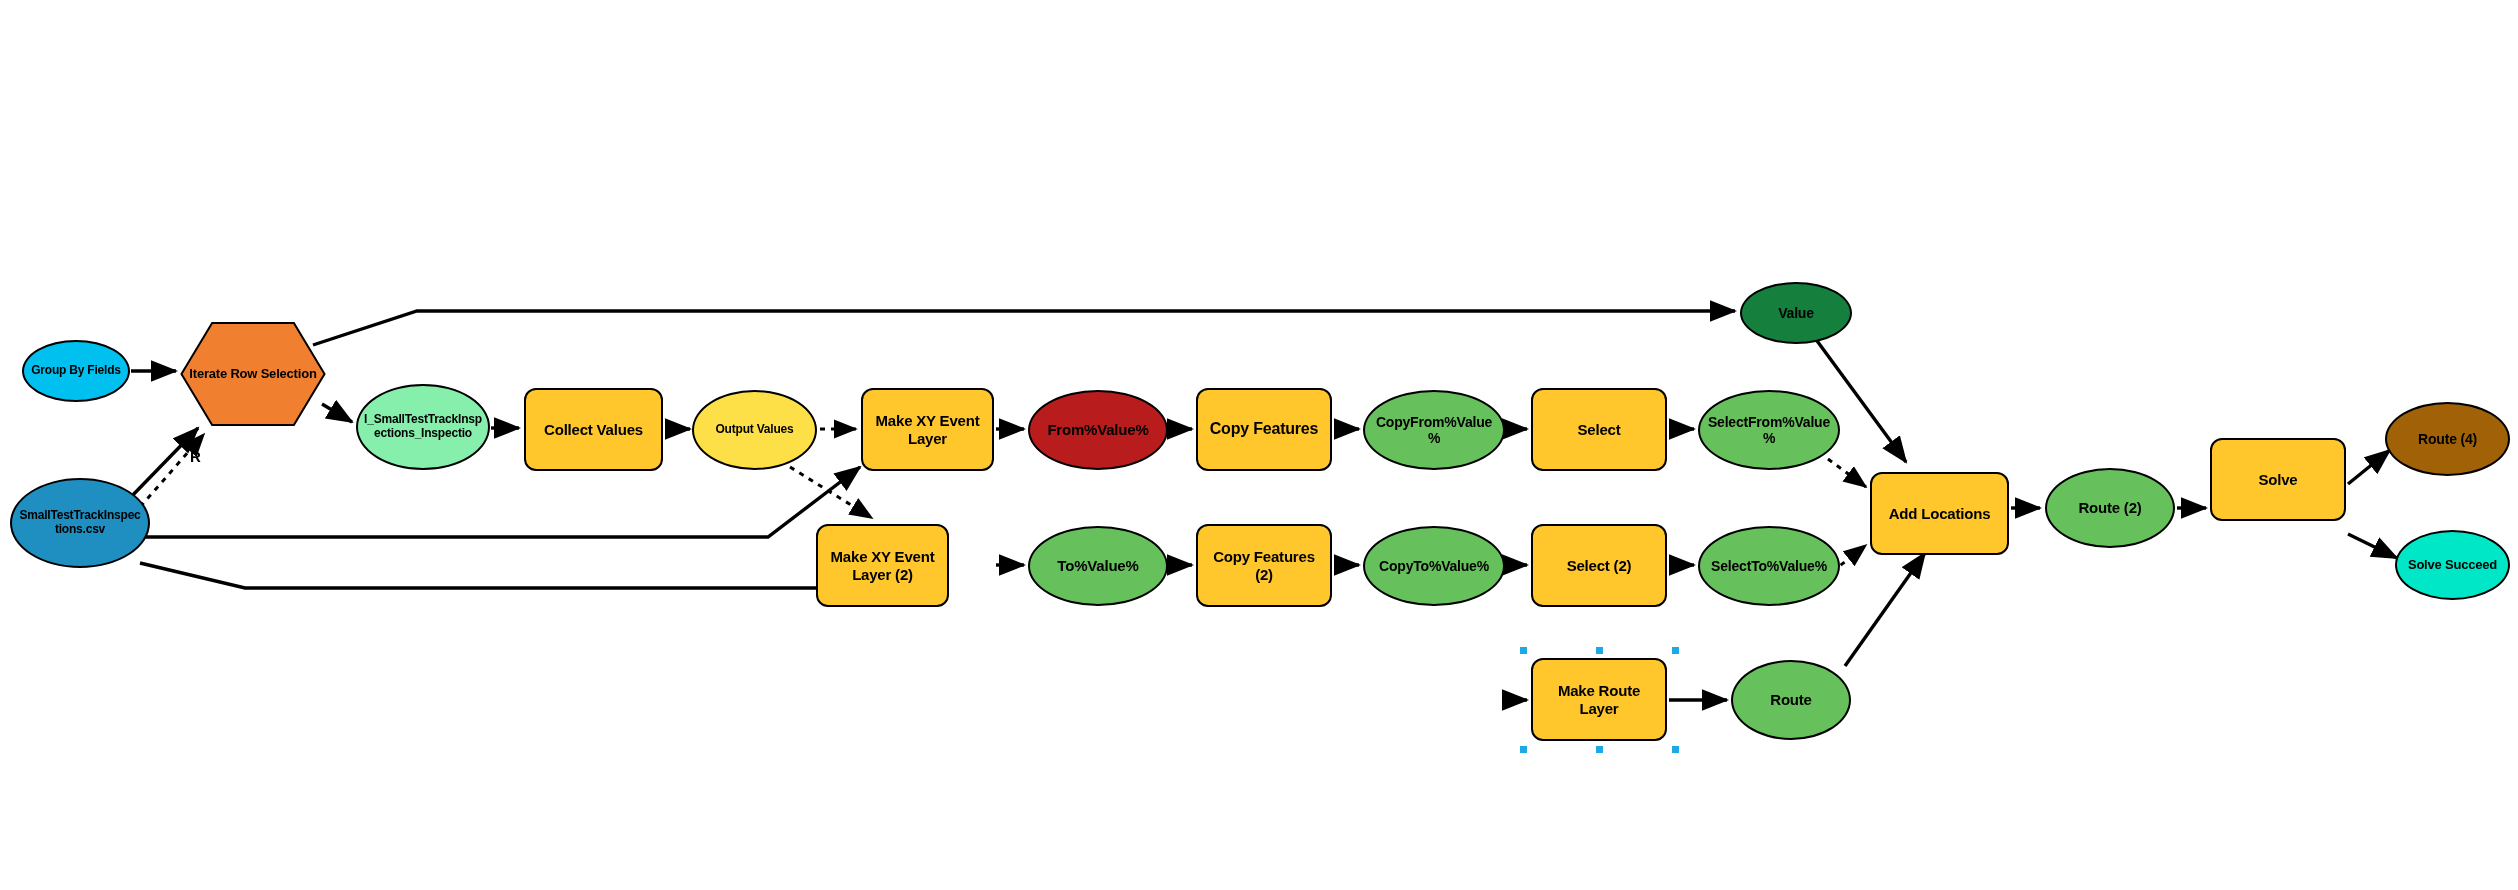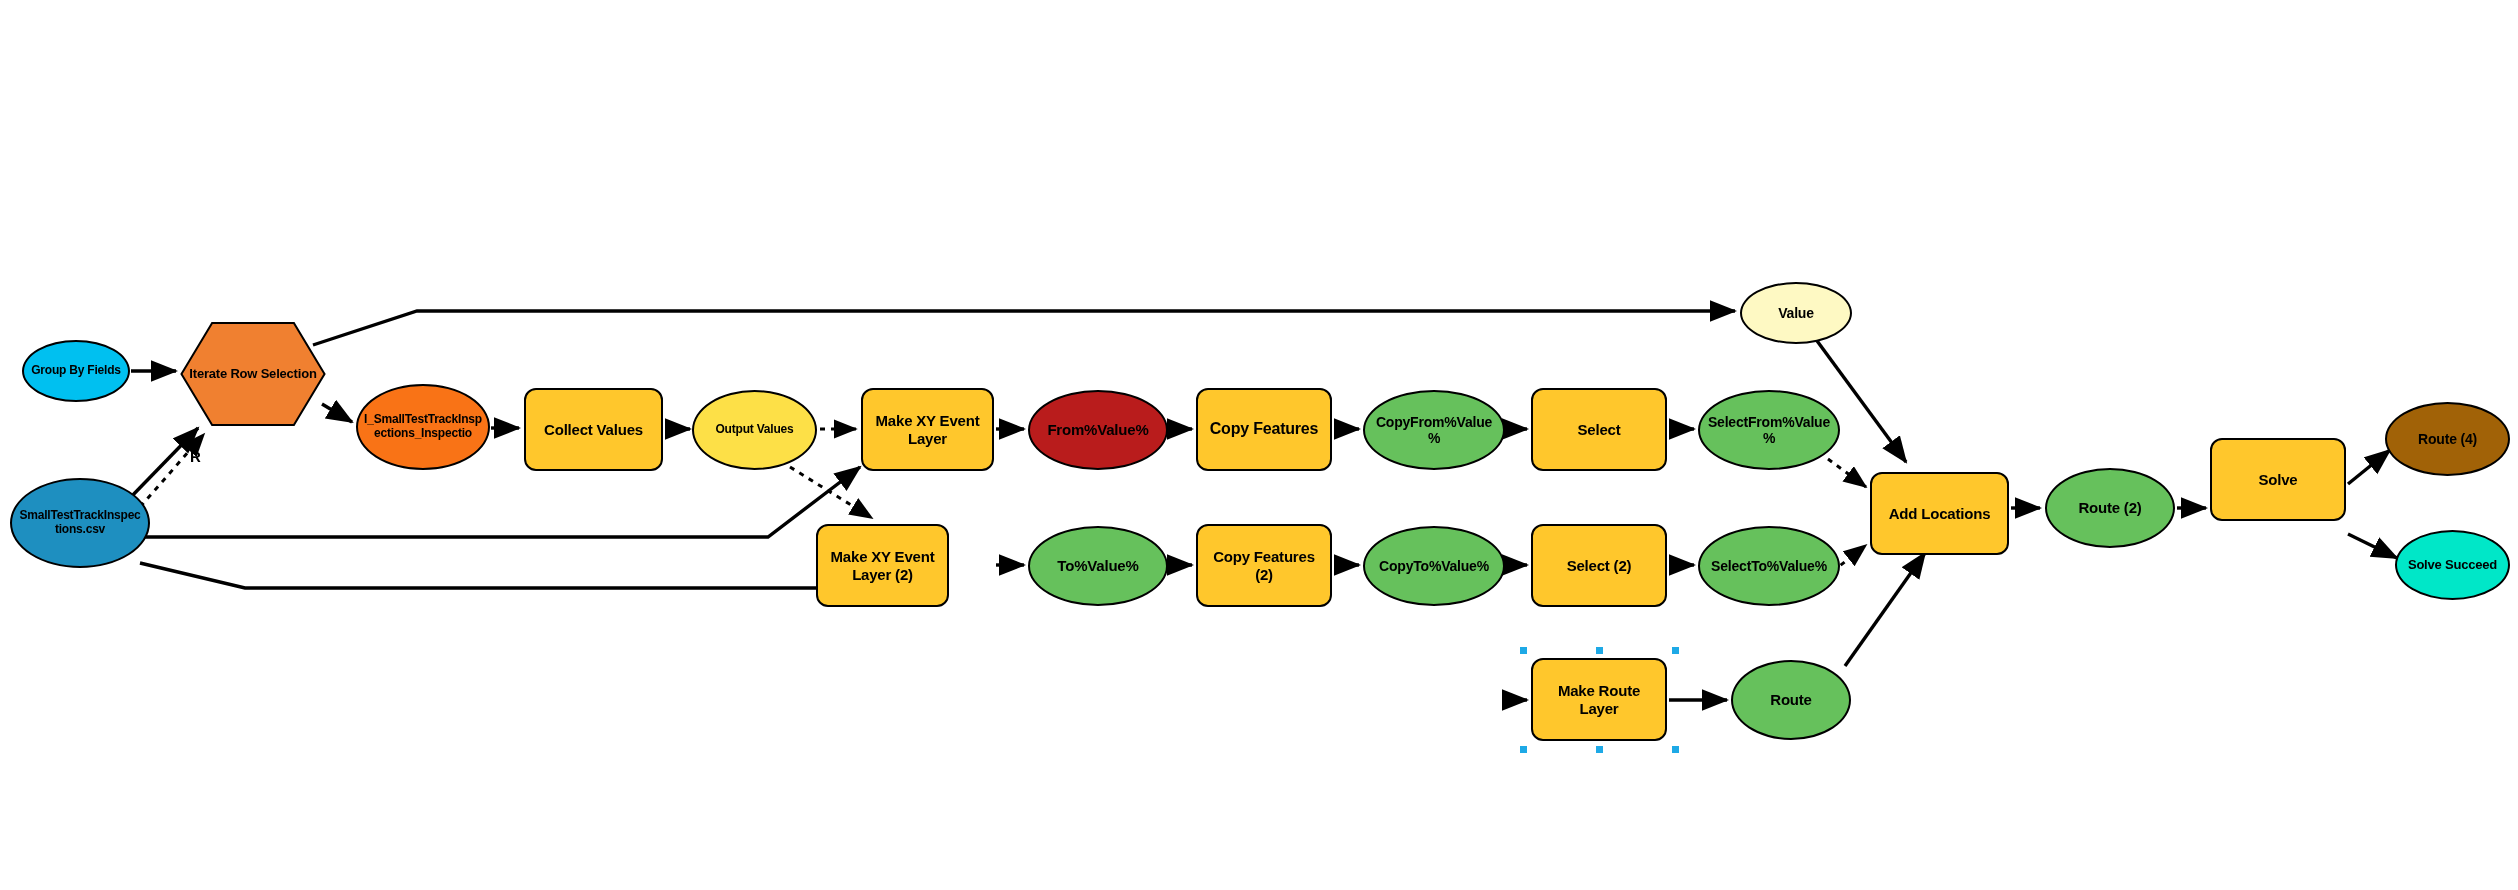--- a/index.html
+++ b/index.html
@@ -89,21 +89,21 @@
     </div>
     <div class="node hex" style="left: 180px; top: 322px; width: 146px; height: 104px; font-size: 13px;">
       <svg class="hexshape" viewBox="0 0 100 100" preserveAspectRatio="none">
         <polygon points="22,1 78,1 99,50 78,99 22,99 1,50" fill="#F08030" stroke="#000000" stroke-width="2" vector-effect="non-scaling-stroke"></polygon>
       </svg>
       <span class="lbl">Iterate Row Selection</span>
     </div>
     <div class="node ellipse" style="left: 10px; top: 478px; width: 140px; height: 90px; font-size: 12px; background: rgb(30, 143, 192);">
       <span class="lbl">SmallTestTrackInspections.csv</span>
     </div>
-    <div class="node ellipse" style="left: 356px; top: 384px; width: 134px; height: 86px; font-size: 12px; background: #f97316;">
+    <div class="node ellipse" style="left: 356px; top: 384px; width: 134px; height: 86px; font-size: 12px; background: #86efac;">
       <span class="lbl">I_SmallTestTrackInspections_Inspectio</span>
     </div>
     <div class="node box" style="left: 524px; top: 388px; width: 139px; height: 83px; font-size: 15px; background: rgb(255, 199, 44);">
       <span class="lbl">Collect Values</span>
     </div>
     <div class="node ellipse" style="left: 692px; top: 390px; width: 125px; height: 80px; font-size: 12px; background: #fde047;">
       <span class="lbl">Output Values</span>
     </div>
     <div class="node box" style="left: 861px; top: 388px; width: 133px; height: 83px; font-size: 15px; background: rgb(255, 199, 44);">
       <span class="lbl">Make XY Event Layer</span>
@@ -146,21 +146,21 @@
     <div class="handle" style="background: rgb(30, 169, 230); left: 1672px; top: 647px;"></div>
     <div class="handle" style="background: rgb(30, 169, 230); left: 1520px; top: 746px;"></div>
     <div class="handle" style="background: rgb(30, 169, 230); left: 1596px; top: 746px;"></div>
     <div class="handle" style="background: rgb(30, 169, 230); left: 1672px; top: 746px;"></div>
     <div class="node box" style="left: 1531px; top: 658px; width: 136px; height: 83px; font-size: 15px; background: rgb(255, 199, 44);">
       <span class="lbl">Make Route Layer</span>
     </div>
     <div class="node ellipse" style="left: 1731px; top: 660px; width: 120px; height: 80px; font-size: 15px; background: rgb(102, 193, 92);">
       <span class="lbl">Route</span>
     </div>
-    <div class="node ellipse" style="left: 1740px; top: 282px; width: 112px; height: 62px; font-size: 14px; background: #fef9c3;">
+    <div class="node ellipse" style="left: 1740px; top: 282px; width: 112px; height: 62px; font-size: 14px; background: #15803d;">
       <span class="lbl">Value</span>
     </div>
     <div class="node box" style="left: 1870px; top: 466px; width: 139px; height: 83px; font-size: 15px; background: rgb(255, 199, 44); margin-top: 6px;">
       <span class="lbl">Add Locations</span>
     </div>
     <div class="node ellipse" style="left: 2045px; top: 468px; width: 130px; height: 80px; font-size: 15px; background: rgb(102, 193, 92);">
       <span class="lbl">Route (2)</span>
     </div>
     <div class="node box" style="left: 2210px; top: 438px; width: 136px; height: 83px; font-size: 15px; background: rgb(255, 199, 44);">
       <span class="lbl">Solve</span>

